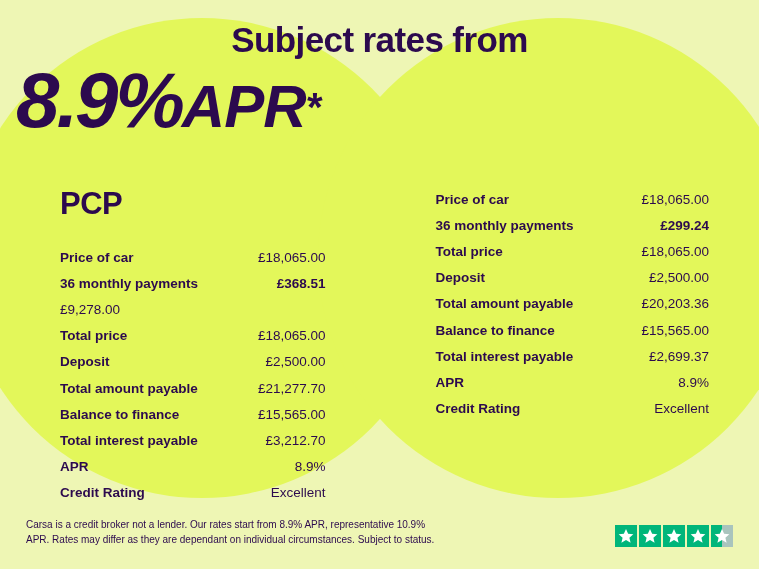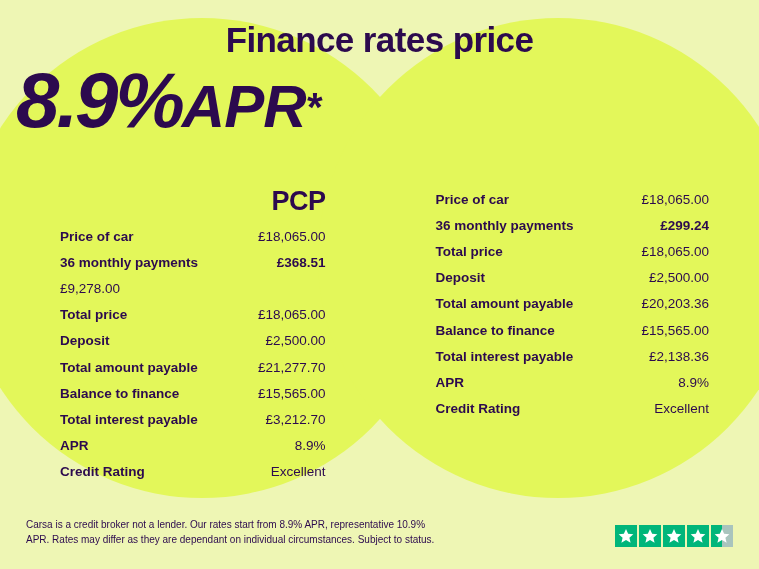--- a/index.html
+++ b/index.html
@@ -88,25 +88,25 @@
     width: 100%;
     display: flex;
   }
   .col {
     width: 50%;
     box-sizing: border-box;
   }
   .col-pcp { padding: 0 54px 0 60px; }
   .col-hp { padding: 0 50px 0 56px; }
   .col-title {
-    text-align: right;
-    color: #2c0a4e;
-    font-size: 27px;
-    font-weight: bold;
-    margin-bottom: 6px;
+    text-align: left;
+    color: #2c0a4e;
+    font-size: 31px;
+    font-weight: bold;
+    margin-bottom: 22px;
     letter-spacing: -0.5px;
   }
   .row {
     display: flex;
     justify-content: space-between;
     align-items: baseline;
     color: #2c0a4e;
     font-size: 13.5px;
     padding: 5.6px 0;
   }
@@ -164,21 +164,21 @@
 </style>
 </head>
 <body>
 
 <div class="poster">
   <div class="blob blob-left"></div>
   <div class="blob blob-right"></div>
 
   <div class="content">
 
-    <div class="headline">Finance rates price</div>
+    <div class="headline">Subject rates from</div>
 
     <div class="bigrate">
       <span class="num">8.9%</span><span class="apr">APR</span><span class="star">*</span>
     </div>
 
     <div class="columns">
 
       <div class="col col-pcp">
         <div class="col-title">PCP</div>
 
@@ -244,21 +244,21 @@
         <div class="row">
           <span class="label">Total amount payable</span>
           <span class="value">£20,203.36</span>
         </div>
         <div class="row">
           <span class="label">Balance to finance</span>
           <span class="value">£15,565.00</span>
         </div>
         <div class="row">
           <span class="label">Total interest payable</span>
-          <span class="value">£2,138.36</span>
+          <span class="value">£2,699.37</span>
         </div>
         <div class="row">
           <span class="label">APR</span>
           <span class="value">8.9%</span>
         </div>
         <div class="row">
           <span class="label">Credit Rating</span>
           <span class="value">Excellent</span>
         </div>
       </div>

